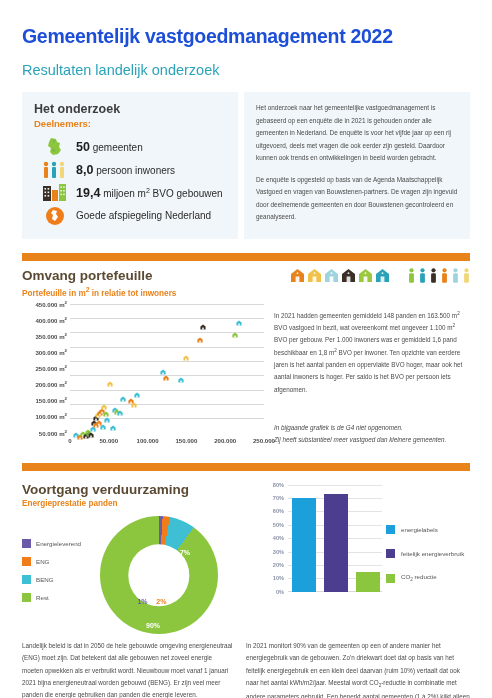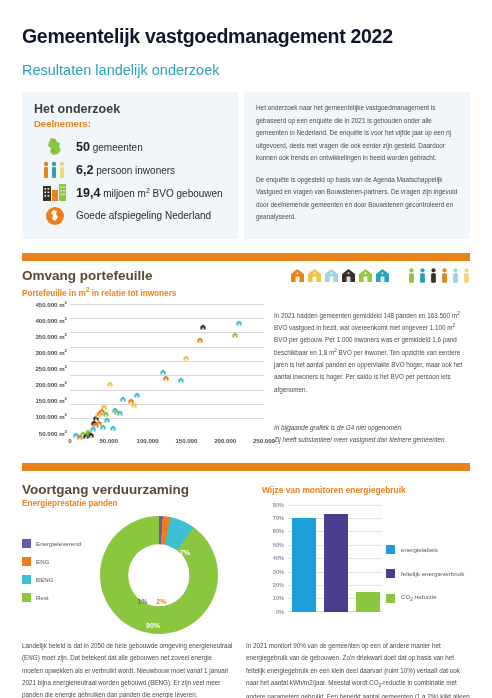--- a/index.html
+++ b/index.html
@@ -8,21 +8,21 @@
     background:#ffffff;
     font-family:"Liberation Sans", sans-serif;
     color:#3d3d3d;
     overflow:hidden;
     position:relative;
   }
   .page{position:relative;width:492px;height:698px;box-sizing:border-box;padding:0 22px;}
 
   
   .title{
-    font-size:19.5px;font-weight:bold;color:#0f172a;letter-spacing:-0.3px;
+    font-size:19.5px;font-weight:bold;color:#1d4ed8;letter-spacing:-0.3px;
     margin:26px 0 16px 0;line-height:1.1;
   }
   .subtitle{
     font-size:14.5px;color:#2aa3b8;margin:3px 0 0 0;line-height:1.1;font-weight:400;
   }
 
   
   .row1{display:flex;gap:6px;margin-top:13px;}
   .panel{background:#f0f6f9;box-sizing:border-box;}
   .panel-left{width:216px;padding:10px 12px 12px 12px;}
@@ -130,21 +130,21 @@
             <g fill="#2aa3b8">
                 <circle cx="12" cy="3" r="2.2"></circle>
                 <rect x="10" y="6" width="4" height="11" rx="1"></rect>
               </g>
             <g fill="#f0d77a">
                 <circle cx="20" cy="3" r="2.2"></circle>
                 <rect x="18" y="6" width="4" height="11" rx="1"></rect>
               </g>
           </svg>
         </div>
-        <div class="fact-txt"><b>6,2</b> <span>persoon inwoners</span></div>
+        <div class="fact-txt"><b>8,0</b> <span>persoon inwoners</span></div>
       </div>
 
       <div class="fact">
         <div class="fact-ico">
           <svg width="26" height="19" viewBox="0 0 26 19">
             <rect x="1" y="3" width="8" height="15" fill="#3a3028"></rect>
             <g fill="#f0f6f9">
                 <rect x="2.5" y="5" width="1.6" height="1.6"></rect>
                 <rect x="5.6" y="5" width="1.6" height="1.6"></rect>
                 <rect x="2.5" y="8.5" width="1.6" height="1.6"></rect>
@@ -465,21 +465,20 @@
             <div class="hole"></div>
           <div class="dlabel" style="left: 36%; top: 72%; color: rgb(107, 90, 168); transform: translate(-50%, -50%);">1%</div>
               <div class="dlabel" style="left: 52%; top: 72%; color: rgb(240, 125, 26); transform: translate(-50%, -50%);">2%</div>
               <div class="dlabel" style="left: 72%; top: 30%; color: rgb(255, 255, 255); transform: translate(-50%, -50%);">7%</div>
               <div class="dlabel" style="left: 45%; top: 92%; color: rgb(255, 255, 255); transform: translate(-50%, -50%);">90%</div>
             </div>
         </div>
       </div>
 
       <div class="chartcol2">
-        <div class="sec-subtitle" style="margin-top:10px;font-size:8.4px">Wijze van monitoren energiegebruik</div>
         <div class="barchart">
           <div class="bc-plot" id="bc-plot">
             <div class="bxaxis"></div>
           <div class="bylab" style="top: 100%;">0%</div>
               <div class="bgrid" style="top: 87.5%;"></div>
               <div class="bylab" style="top: 87.5%;">10%</div>
               <div class="bgrid" style="top: 75%;"></div>
               <div class="bylab" style="top: 75%;">20%</div>
               <div class="bgrid" style="top: 62.5%;"></div>
               <div class="bylab" style="top: 62.5%;">30%</div>

